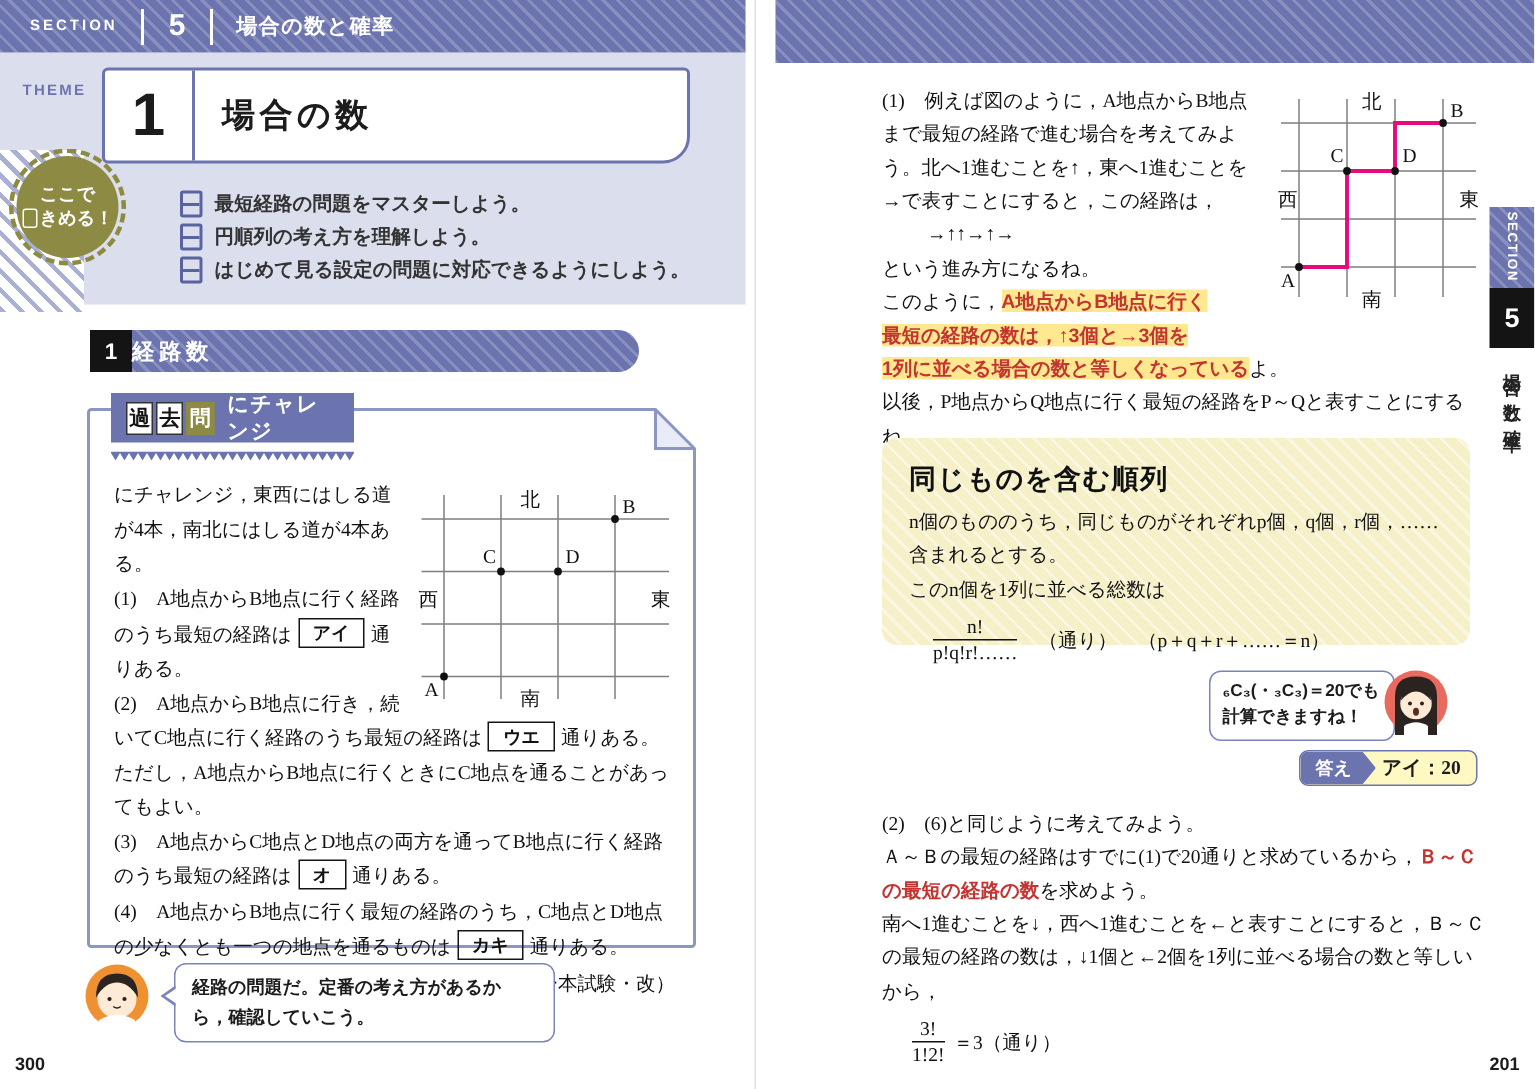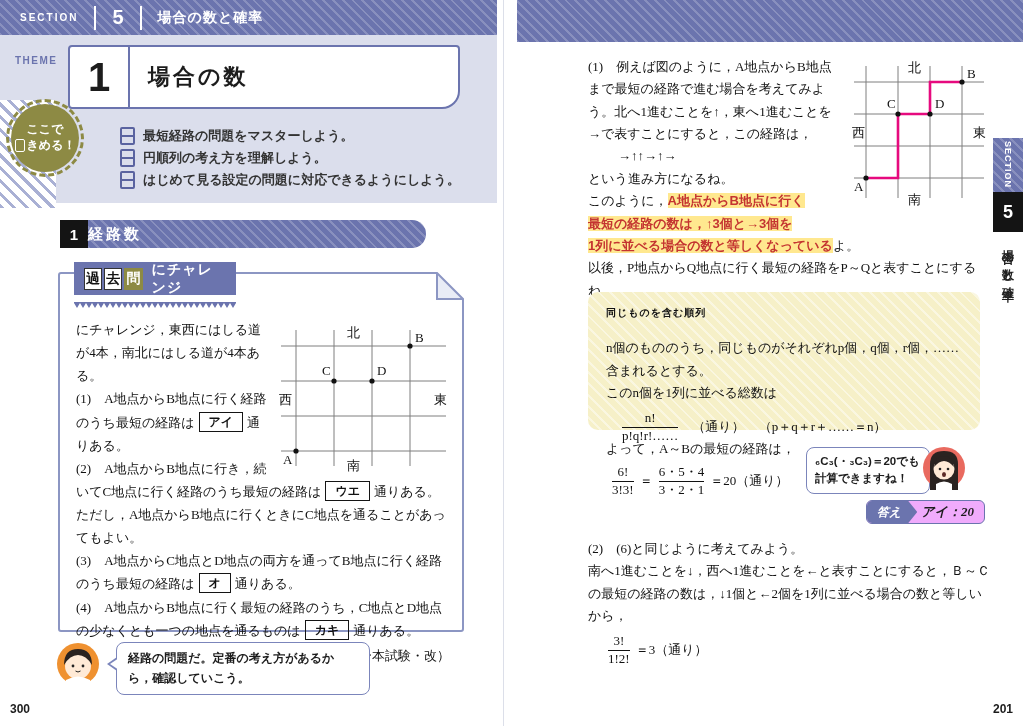--- a/index.html
+++ b/index.html
@@ -70,38 +70,38 @@
   
   .band-right{position:absolute;left:517px;top:0;width:506px;height:42px;}
   .rserif{font-family:"Liberation Serif","DejaVu Serif",serif;font-size:13px;line-height:1.72;color:#111;}
   .r1{position:absolute;left:588px;top:56px;width:400px;}
   .r1 p{margin:0;}
   .rdiag{float:right;width:136px;height:148px;margin:2px 0 4px 8px;}
   .arrows{padding-left:30px;}
   .hl{background:#ffe88f;color:#c43431;font-family:"Liberation Sans",sans-serif;font-weight:bold;}
   .ybox{position:absolute;left:588px;top:292px;width:392px;height:138px;border-radius:10px;background-color:#f6f0c8;
         background-image:repeating-linear-gradient(45deg,rgba(255,255,255,.45) 0 2px,rgba(255,255,255,0) 2px 8px);}
-  .ybox h4{margin:12px 0 16px 18px;font-size:10px;letter-spacing:1px;}
+  .ybox h4{margin:12px 0 2px 18px;font-size:18px;letter-spacing:1px;}
   .ybox p{margin:0 16px 0 18px;}
   .yformula{margin:6px 16px 0 34px;display:flex;align-items:center;gap:14px;}
   .frac{display:inline-flex;flex-direction:column;align-items:center;vertical-align:middle;
         font-family:"Liberation Serif","DejaVu Serif",serif;line-height:1.25;}
   .frac .den{border-top:1px solid #111;}
   .concl{position:absolute;left:606px;top:438px;width:300px;}
   .concl p{margin:0;}
   .eqline{display:flex;align-items:center;gap:6px;margin:4px 0 0 6px;}
   .calc-bubble{position:absolute;left:806px;top:447px;width:106px;border:1.5px solid #7b85bb;border-radius:8px;
                background:#fff;padding:5px 8px;font-size:11.5px;font-weight:bold;line-height:1.5;}
   .calc-bubble:before{content:"";position:absolute;right:-10px;top:13px;border:7px solid rgba(0,0,0,0);
                       border-left:10px solid #7b85bb;border-right:0;}
   .calc-bubble:after{content:"";position:absolute;right:-7px;top:14px;border:6px solid rgba(0,0,0,0);
                      border-left:9px solid #fff;border-right:0;}
   .calc-avatar{position:absolute;left:922px;top:446px;width:44px;height:44px;}
   .ans{position:absolute;left:866px;top:500px;height:22px;display:inline-flex;align-items:stretch;
-       border:1.5px solid #6b74ae;border-radius:6px;overflow:hidden;background:#f0abfc;font-style:italic;}
+       border:1.5px solid #6b74ae;border-radius:6px;overflow:hidden;background:#fef9c3;}
   .ans-label{background:#6b74ae;color:#fff;font-weight:bold;font-size:12px;display:flex;align-items:center;
              padding:0 16px 0 10px;clip-path:polygon(0 0,calc(100% - 9px) 0,100% 50%,calc(100% - 9px) 100%,0 100%);}
   .ans-val{display:flex;align-items:center;padding:0 10px 0 4px;font-weight:bold;font-size:13px;}
   .ans-num{font-family:"Liberation Serif","DejaVu Serif",serif;}
   .r2{position:absolute;left:588px;top:538px;width:402px;}
   .r2 p{margin:0;}
   .red{color:#c43431;font-family:"Liberation Sans",sans-serif;font-weight:bold;}
   .eq2{margin:6px 0 0 20px;}
   
   .etab-sec{position:absolute;left:993px;top:138px;width:30px;height:54px;display:flex;align-items:center;justify-content:center;}
@@ -275,35 +275,20 @@
     <div class="yformula">
       <span class="frac">
         <span class="num">n!</span>
         <span class="den">p!q!r!……</span>
       </span>
       <span>（通り）</span>
       <span>（p＋q＋r＋……＝n）</span>
     </div>
   </div>
 
-  <div class="concl rserif">
-    <p>よって，A～Bの最短の経路は，</p>
-    <div class="eqline">
-      <span class="frac">
-        <span class="num">6!</span>
-          <span class="den">3!3!</span>
-      </span>
-      <span>＝</span>
-      <span class="frac">
-        <span class="num">6・5・4</span>
-          <span class="den">3・2・1</span>
-      </span>
-      <span>＝20（通り）</span>
-    </div>
-  </div>
 
   <div class="calc-bubble">₆C₃(・₃C₃)＝20でも計算できますね！</div>
   <svg class="calc-avatar" viewBox="0 0 44 44">
     <circle cx="22" cy="22" r="21" fill="#e96a5f"></circle>
     <path d="M8 44 L8 18 Q8 5 22 5 Q36 5 36 18 L36 44 Z" fill="#2a2320"></path>
     <circle cx="22" cy="23" r="10.5" fill="#ffead6"></circle>
     <path d="M12 21 Q13 10 22 10 Q31 10 32 21 Q27 15 22 15 Q17 15 12 21Z" fill="#2a2320"></path>
     <circle cx="18" cy="23" r="1.3" fill="#222"></circle>
       <circle cx="26" cy="23" r="1.3" fill="#222"></circle>
     <ellipse cx="22" cy="28.5" rx="2" ry="2.6" fill="#5c2a26"></ellipse>
@@ -313,20 +298,21 @@
   <div class="ans">
     <span class="ans-label">答え</span>
     <span class="ans-val">
         <span>アイ：</span>
         <span class="ans-num">20</span>
       </span>
   </div>
 
   <div class="r2 rserif">
     <p>(2)　(6)と同じように考えてみよう。</p>
+    <p><span>Ａ～Ｂの最短の経路はすでに(1)で20通りと求めているから，</span><span class="red">Ｂ～Ｃの最短の経路の数</span><span>を求めよう。</span></p>
     <p>南へ1進むことを↓，西へ1進むことを←と表すことにすると，Ｂ～Ｃの最短の経路の数は，↓1個と←2個を1列に並べる場合の数と等しいから，</p>
     <div class="eqline eq2">
       <span class="frac">
         <span class="num">3!</span>
           <span class="den">1!2!</span>
       </span>
       <span>＝3（通り）</span>
     </div>
   </div>
 

